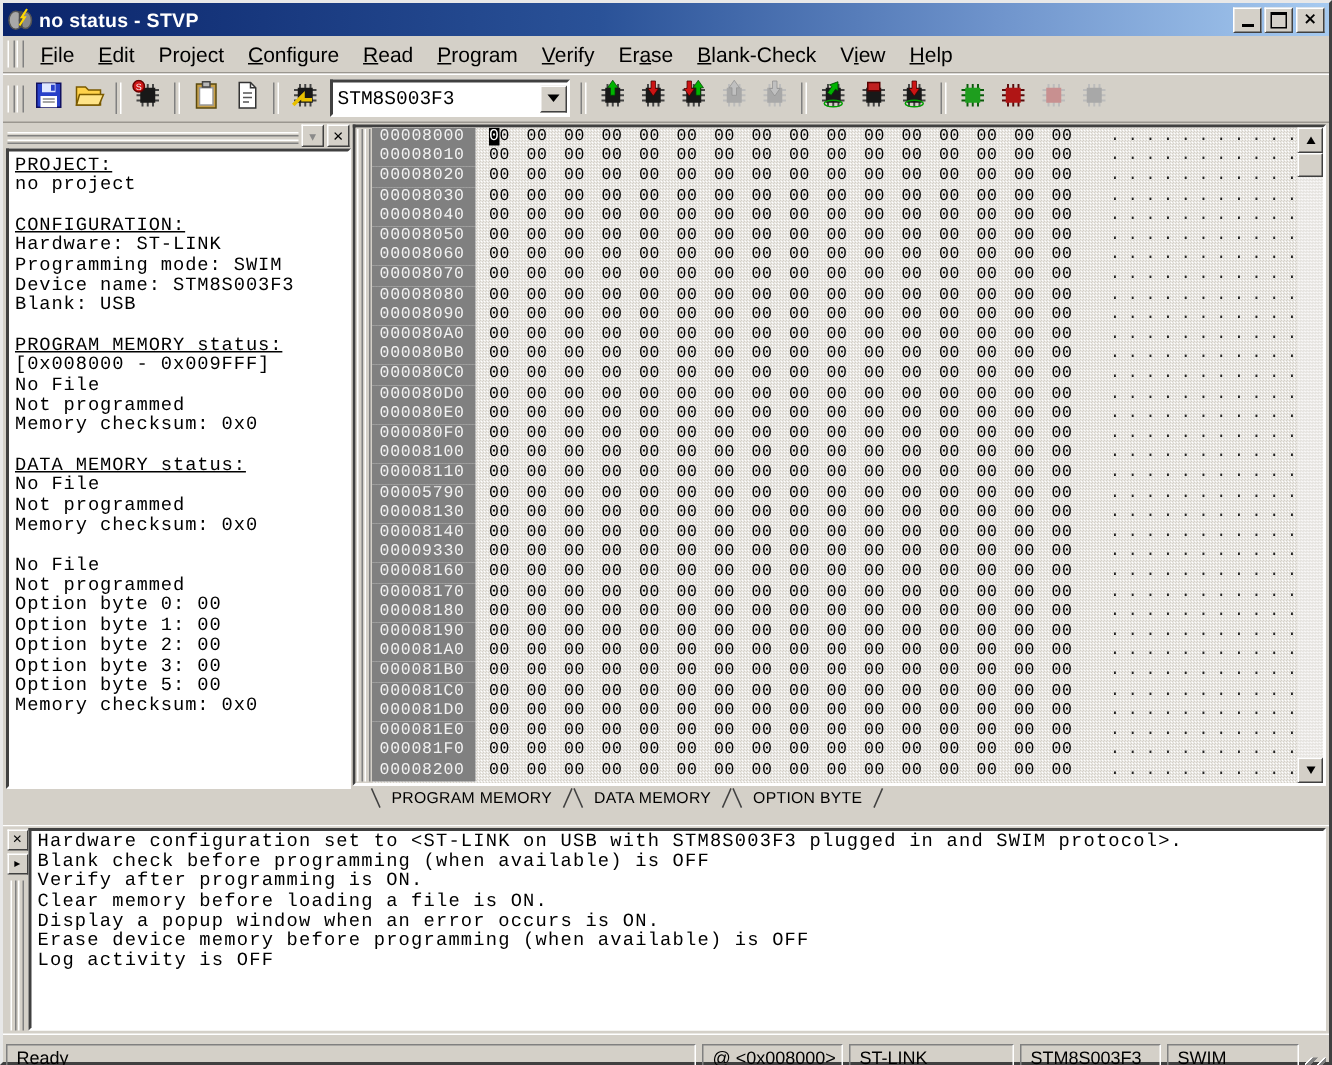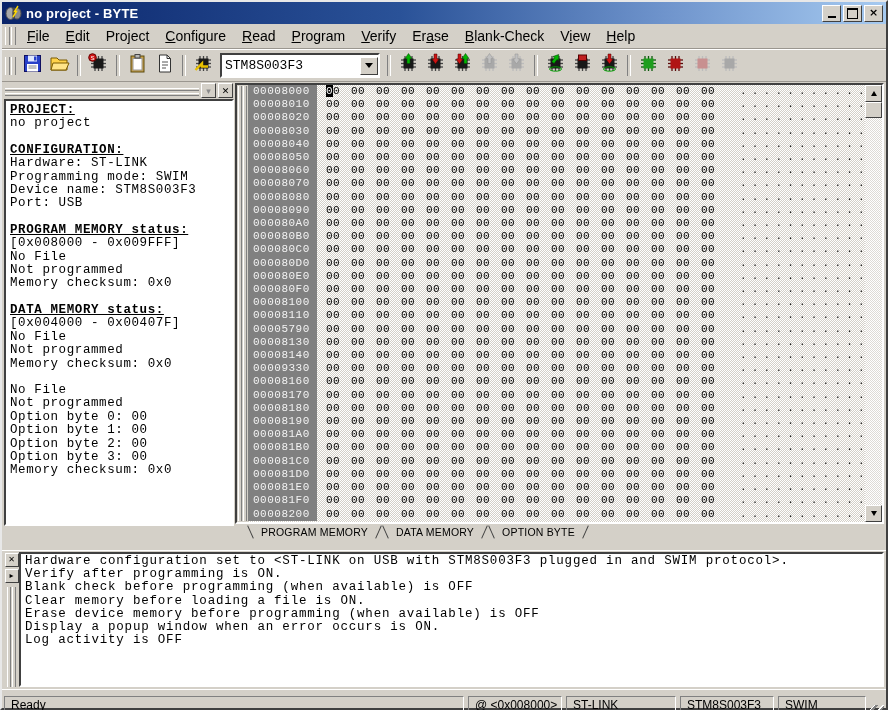--- a/index.html
+++ b/index.html
@@ -37,21 +37,21 @@
   
   .main{flex:0 0 458px;height:458px;display:flex;background:#d4d0c8;overflow:hidden;}
   .info-panel{width:230px;flex:0 0 230px;display:flex;flex-direction:column;padding:1px 1px 14px 2px;}
   .ip-header{height:15px;flex:0 0 15px;display:flex;align-items:center;gap:2px;padding:0 1px 1px 1px;}
   .hgrips{flex:1;display:flex;flex-direction:column;gap:2px;padding-top:3px;}
   .hgrips i{display:block;height:1px;border-top:1px solid #fff;border-bottom:1px solid #808080;}
   .ip-btn{width:13px;height:13px;background:#d4d0c8;border:1px solid;border-color:#fff #404040 #404040 #fff;font-size:9px;line-height:10px;display:flex;align-items:center;justify-content:center;color:#000;}
   .ip-btn.dim{color:#8a8a8a;}
   .ip-content{flex:1;background:#fff;border:2px solid;border-color:#404040 #fff #fff #404040;padding:3px 4px;font-family:"Liberation Mono",monospace;font-size:12.5px;line-height:13.4px;letter-spacing:.6px;color:#000;overflow:hidden;white-space:nowrap;}
   .ip-section{margin-bottom:13px;}
-  .ip-h{font-weight:bold;text-decoration:underline;}
+  .ip-h{font-weight:normal;text-decoration:underline;}
 
   .hex-panel{flex:1;display:flex;flex-direction:column;padding:1px 2px 0 0;overflow:hidden;}
   .hex-wrap{flex:1;display:flex;border:2px solid;border-color:#404040 #fff #fff #404040;overflow:hidden;}
   .hgrip-v{width:9px;flex:0 0 9px;background:#d4d0c8;display:flex;gap:1px;padding:1px 1px;}
   .hgrip-v i{display:block;width:2px;border-left:1px solid #fff;border-right:1px solid #808080;}
   .dither{background-color:#d6d3ce;background-image:conic-gradient(#ffffff 25%,#d4d0c8 0 50%,#ffffff 0 75%,#d4d0c8 0);background-size:2px 2px;}
   .hex-body{flex:1;overflow:hidden;font-family:"Liberation Mono",monospace;font-size:11px;color:#000;}
   .hrow{display:flex;height:13.21px;line-height:13.4px;white-space:nowrap;}
   .haddr{width:64px;flex:0 0 64px;background:#808080;color:#f2f2f2;padding-left:5px;letter-spacing:.5px;}
   .hbytes{display:flex;margin-left:9px;justify-content:center;}
@@ -97,21 +97,21 @@
 
   <div class="titlebar">
     <span class="appicon">
       <svg width="17" height="16" viewBox="0 0 17 16">
         <ellipse cx="5.5" cy="8.5" rx="4.5" ry="6" fill="#a8a8a8" stroke="#555"></ellipse>
         <ellipse cx="12" cy="8.5" rx="4" ry="5.5" fill="#8a8a8a" stroke="#555"></ellipse>
         <rect x="7.5" y="2.5" width="2.5" height="11" fill="#4a4a4a"></rect>
         <path d="M13 1 L9.5 6.5 L11.5 6.5 L8 12" stroke="#ffd800" stroke-width="1.4" fill="none"></path>
       </svg>
     </span>
-    <span class="title">no project - BYTE</span>
+    <span class="title">no status - STVP</span>
     <span class="wbtns">
       <span class="wbtn">
           <span class="glyph-min"></span>
         </span>
       <span class="wbtn">
           <span class="glyph-max"></span>
         </span>
       <span class="wbtn">
           <span class="glyph-close">×</span>
         </span>
@@ -493,43 +493,43 @@
       <div class="ip-content" id="ip-content">
           <div class="ip-section">
             <div class="ip-h">PROJECT:</div>
             <div>no project</div>
           </div>
           <div class="ip-section">
             <div class="ip-h">CONFIGURATION:</div>
             <div>Hardware: ST-LINK</div>
             <div>Programming mode: SWIM</div>
             <div>Device name: STM8S003F3</div>
-            <div>Port: USB</div>
+            <div>Blank: USB</div>
           </div>
           <div class="ip-section">
             <div class="ip-h">PROGRAM MEMORY status:</div>
             <div>[0x008000 - 0x009FFF]</div>
             <div>No File</div>
             <div>Not programmed</div>
             <div>Memory checksum: 0x0</div>
           </div>
           <div class="ip-section">
             <div class="ip-h">DATA MEMORY status:</div>
-            <div>[0x004000 - 0x00407F]</div>
             <div>No File</div>
             <div>Not programmed</div>
             <div>Memory checksum: 0x0</div>
           </div>
           <div class="ip-section">
             <div>No File</div>
             <div>Not programmed</div>
             <div>Option byte 0: 00</div>
             <div>Option byte 1: 00</div>
             <div>Option byte 2: 00</div>
             <div>Option byte 3: 00</div>
+            <div>Option byte 5: 00</div>
             <div>Memory checksum: 0x0</div>
           </div>
         </div>
     </div>
 
     <div class="hex-panel">
       <div class="hex-wrap">
         <div class="hgrip-v">
             <i></i>
             <i></i>
@@ -1292,25 +1292,25 @@
       <span class="ip-btn">
           <span>▸</span>
         </span>
       <span class="hgrips-v">
           <i></i>
           <i></i>
         </span>
     </div>
     <div class="lp-content" id="log-lines">
         <div>Hardware configuration set to &lt;ST-LINK on USB with STM8S003F3 plugged in and SWIM protocol&gt;.</div>
+        <div>Blank check before programming (when available) is OFF</div>
         <div>Verify after programming is ON.</div>
-        <div>Blank check before programming (when available) is OFF</div>
         <div>Clear memory before loading a file is ON.</div>
+        <div>Display a popup window when an error occurs is ON.</div>
         <div>Erase device memory before programming (when available) is OFF</div>
-        <div>Display a popup window when an error occurs is ON.</div>
         <div>Log activity is OFF</div>
       </div>
   </div>
 
   <div class="statusbar">
     <div class="sb-panel sb-ready">Ready</div>
     <span id="sb-panels">
         <div class="sb-panel">@ &lt;0x008000&gt;</div>
         <div class="sb-panel">ST-LINK</div>
         <div class="sb-panel">STM8S003F3</div>

